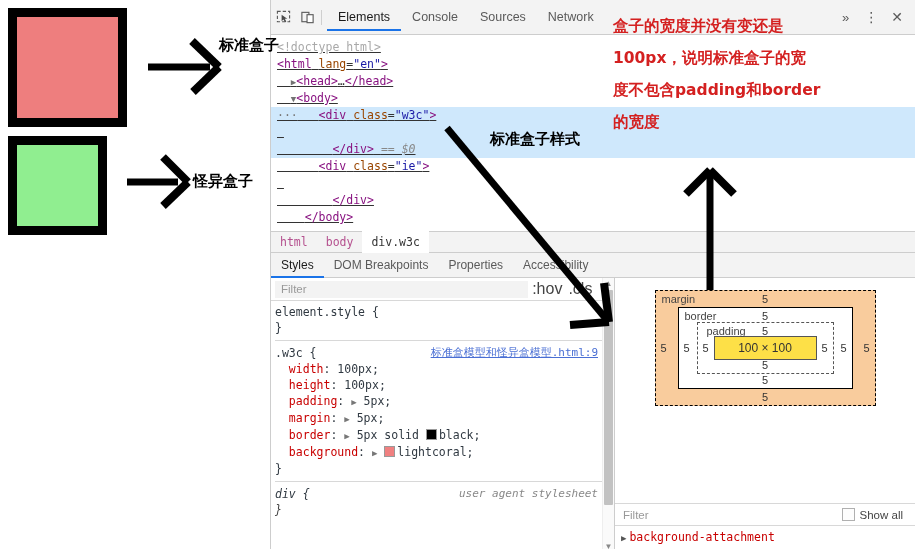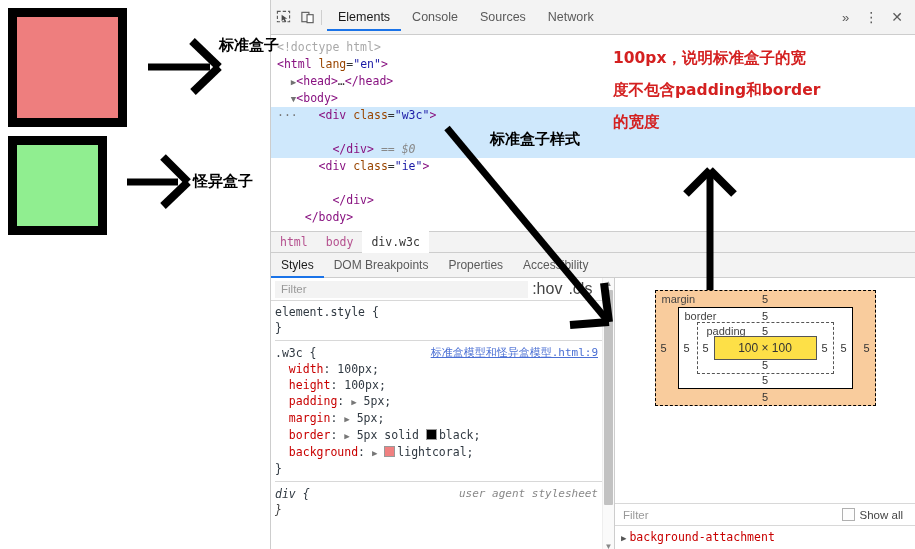--- a/index.html
+++ b/index.html
@@ -93,20 +93,21 @@
   .dom-tree {
     position: relative;
     height: 196px;
     background: #fff;
     font-family: "DejaVu Sans Mono", "Liberation Mono", monospace;
     font-size: 11.5px;
     line-height: 17px;
     padding: 4px 0 0 0;
     overflow: hidden;
     box-sizing: border-box;
+    text-decoration: underline;
   }
   .dom-line { white-space: pre; padding-left: 6px; height: 17px; }
   .dom-line.sel { background: #cfe8fc; }
   .tag { color: #881280; }
   .attr { color: #994500; }
   .val { color: #1a1aa6; }
   .doctype { color: #a9a9a9; }
   .dollar { color: #888; font-style: italic; }
   .tri { color: #727272; font-size: 9px; }
   .ellipsis-dots { color: #777; }
@@ -510,18 +511,19 @@
         <line x1="710" y1="290" x2="710" y2="172" stroke="#000" stroke-width="7"></line>
         <line x1="686" y1="194" x2="710" y2="170" stroke="#000" stroke-width="8"></line>
         <line x1="710" y1="170" x2="734" y2="194" stroke="#000" stroke-width="8"></line>
       </g>
     </svg>
 
     <div class="anno-label" style="left:219px; top:36px;">标准盒子</div>
     <div class="anno-label" style="left:193px; top:172px;">怪异盒子</div>
     <div class="anno-label" style="left:490px; top:130px;">标准盒子样式</div>
 
+    <div class="red-note" style="left:613px; top:12px;">盒子的宽度并没有变还是</div>
     <div class="red-note" style="left:613px; top:44px;">100px，说明标准盒子的宽</div>
     <div class="red-note" style="left:613px; top:76px;">度不包含padding和border</div>
     <div class="red-note" style="left:613px; top:108px;">的宽度</div>
   </div>
 
 </div>
 
 </body></html>

